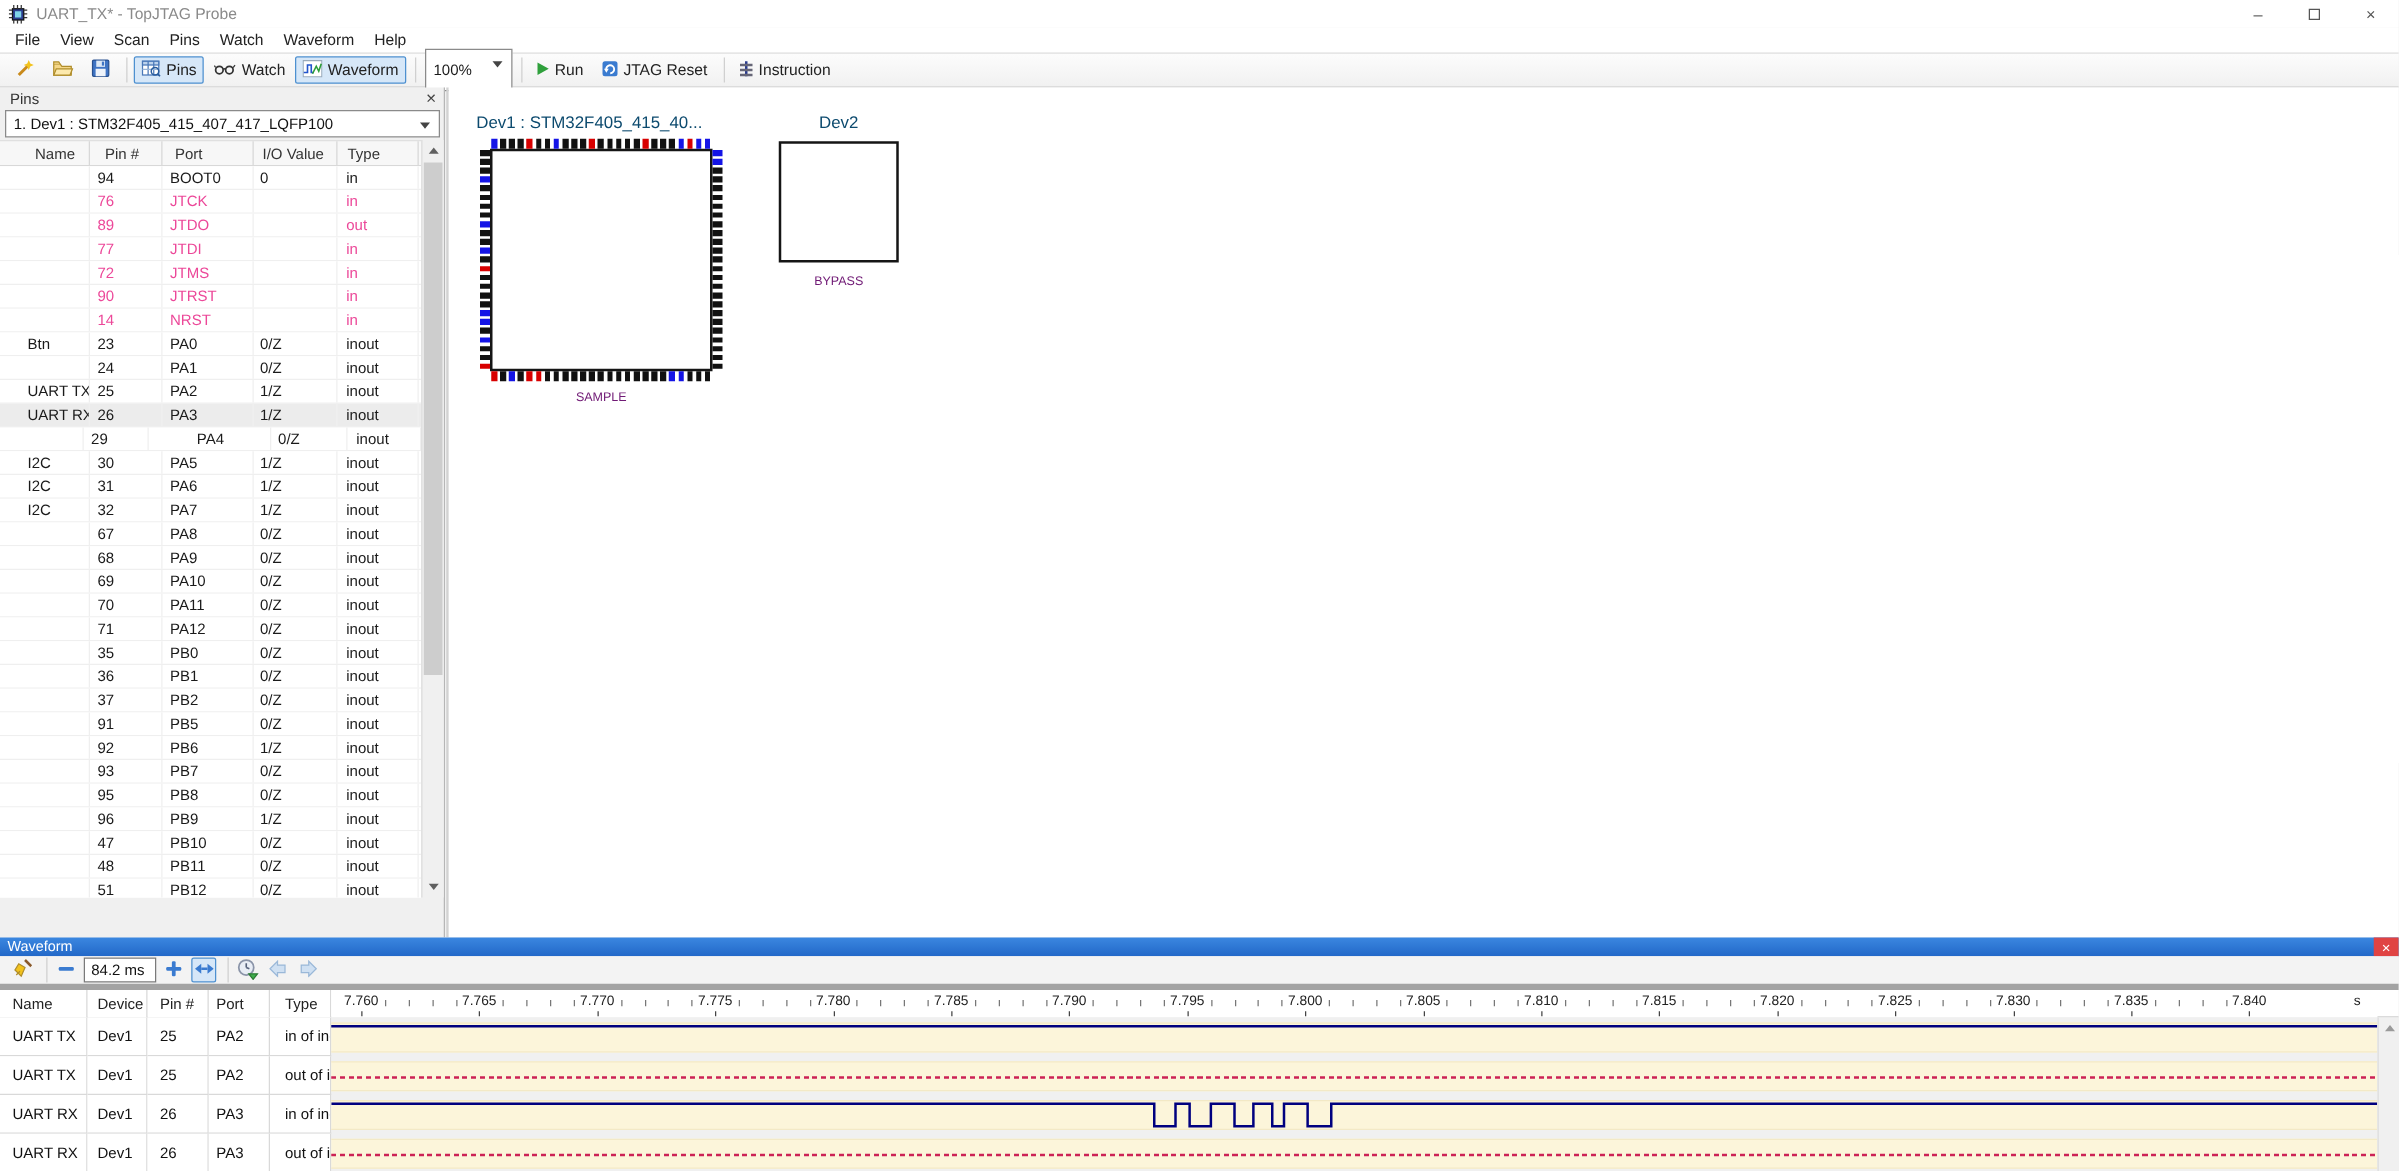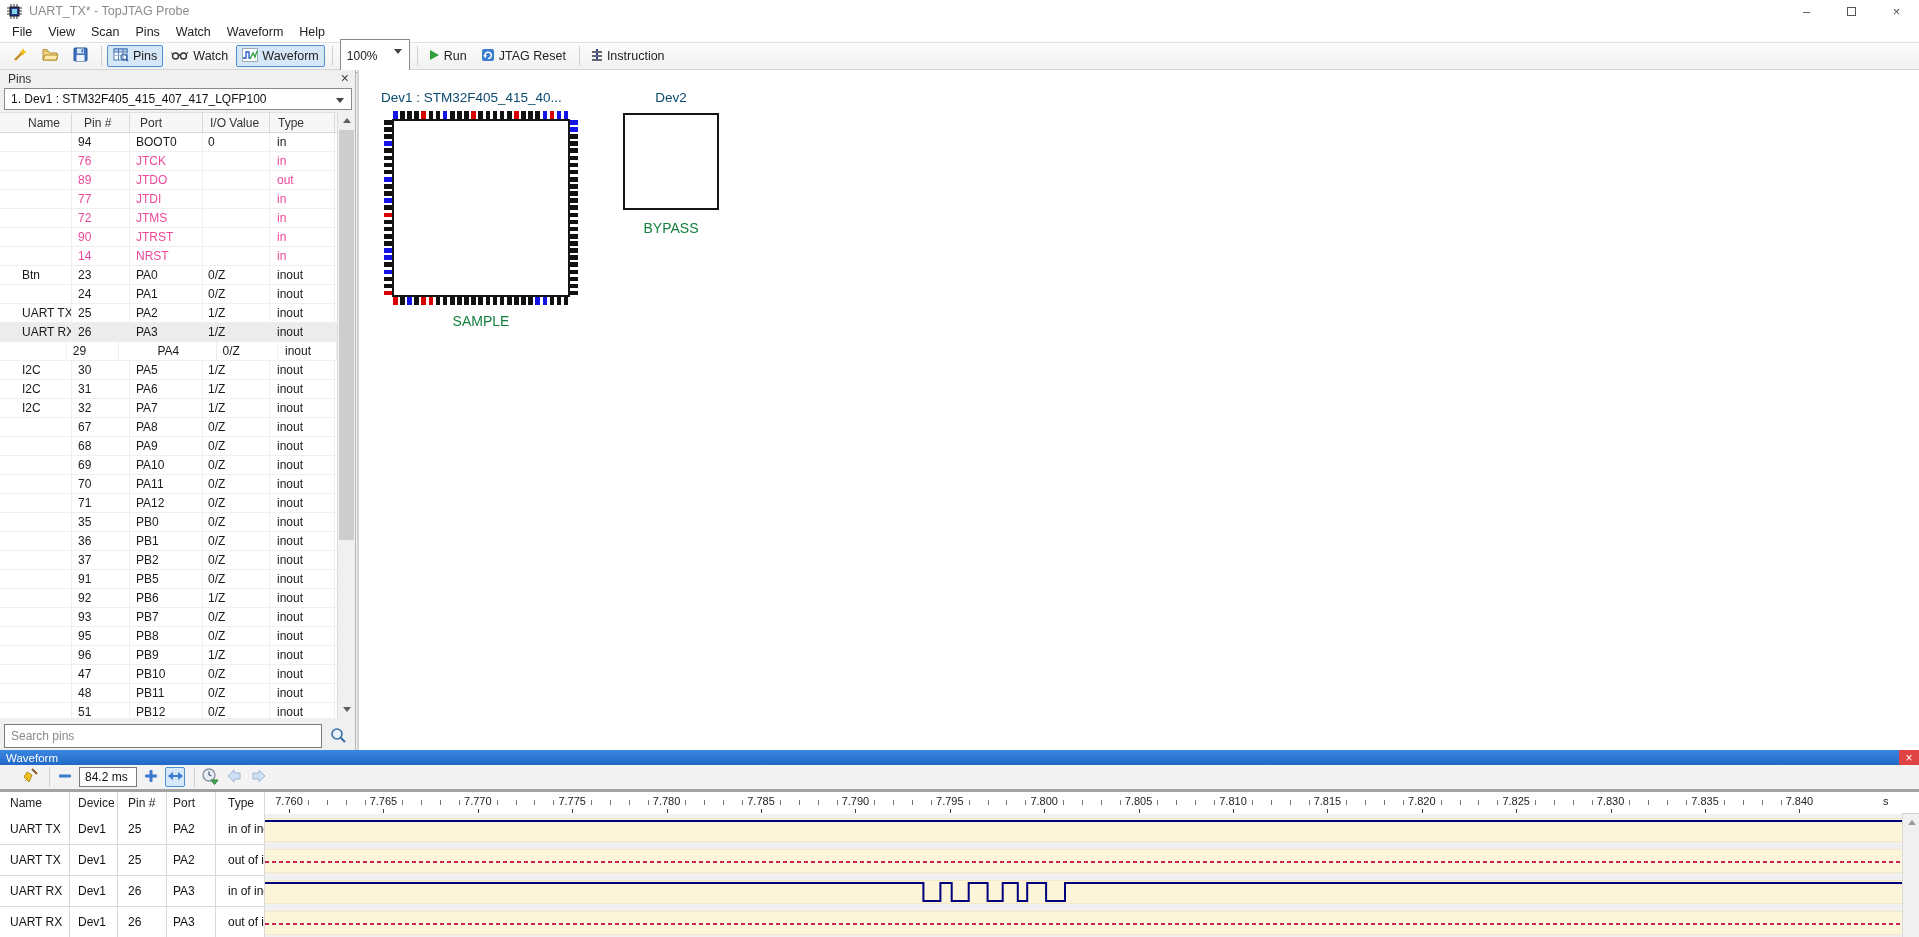--- a/index.html
+++ b/index.html
@@ -50,27 +50,27 @@
   .search-input::placeholder { color:#8a8a8a; }
   .search-btn { position:absolute; left:326px; top:3px; width:24px; height:23px; display:flex; align-items:center; justify-content:center; }
 
   .splitter-v { position:absolute; left:357px; top:0; width:2px; height:680px; background:#d2d2d2; }
   .chip-canvas { position:absolute; left:359px; top:0; width:1560px; height:680px; background:#ffffff; }
   .dev-label { position:absolute; font-size:13.5px; color:#0c4a6e; white-space:nowrap; }
   .chip1 { position:absolute; left:25px; top:41px; width:194px; height:194px; }
   .chip1-body { position:absolute; left:8px; top:8px; width:178px; height:178px; border:2px solid #151515; background:#fff; }
   .ctick { position:absolute; }
   .chip2 { position:absolute; left:264px; top:43px; width:96px; height:97px; border:2px solid #151515; background:#fff; }
-  .instr-label { position:absolute; font-size:14px; color:#15803d; }
+  .instr-label { position:absolute; font-size:10px; color:#701a75; }
 
   
   .wf-panel { position:absolute; left:0; top:750px; width:1919px; height:187px; background:#f0f0f0; }
   .wf-titlebar { position:absolute; left:0; top:0; width:1919px; height:15px; background:linear-gradient(#3b87e0,#2268c8); color:#fff; font-size:11.5px; display:flex; align-items:center; padding-left:6px; }
   .wf-close { position:absolute; right:0; top:0; width:20px; height:15px; background:#e04343; color:#fff; display:flex; align-items:center; justify-content:center; font-size:12px; }
-  .wf-toolbar { position:absolute; left:0; top:15px; width:1919px; height:27px; background:#f3f3f3; border-bottom:3px solid #a3a3a3; display:flex; align-items:center; padding-left:20px; }
+  .wf-toolbar { position:absolute; left:0; top:15px; width:1919px; height:27px; background:#f3f3f3; border-bottom:5px solid #a3a3a3; display:flex; align-items:center; padding-left:8px; }
   .wfb { height:20px; min-width:20px; display:flex; align-items:center; justify-content:center; margin-right:4px; border:1px solid transparent; }
   .wfb.toggled { background:#d6e7f8; border:1px solid #4d90d0; border-radius:2px; }
   .time-box { width:58px; height:20px; background:#fff; border:1px solid #7a7a7a; font-family:"Liberation Sans",sans-serif; font-size:12px; padding-left:5px; color:#111; margin-right:4px; }
   .wf-header { position:absolute; left:0; top:42px; width:1919px; height:22px; background:#fff; border-bottom:1px solid #cfcfcf; }
   .wf-hcell { position:absolute; top:0; height:22px; border-right:1px solid #d9d9d9; display:flex; align-items:center; color:#222; background:#fff; }
   .ruler { position:absolute; left:265px; top:0; width:1637px; height:22px; background:#fff; overflow:hidden; }
   .rlabel { position:absolute; top:3px; font-size:11px; color:#222; transform:translateX(-50%); }
   .rtick-minor { position:absolute; top:8px; width:1px; height:5px; background:#777; }
   .rtick-major { position:absolute; bottom:1px; width:1px; height:4px; background:#444; }
   .runit { position:absolute; top:3px; font-size:11px; color:#222; }
@@ -449,29 +449,20 @@
         </div>
       </div>
     <div class="pt-vscroll">
       <span class="sb-arrow" style="top:0">
           <span class="tri-up"></span>
         </span>
       <span class="sb-thumb" style="top:18px;height:410px"></span>
       <span class="sb-arrow" style="bottom:0">
           <span class="tri-down"></span>
         </span>
-    </div>
-    <div class="search-row">
-      <input class="search-input" placeholder="Search pins" style="">
-      <span class="search-btn">
-        <span><svg width="17" height="17" viewBox="0 0 17 17">
-              <circle cx="7" cy="7" r="5" fill="#eaf2fb" stroke="#3b6ea5" stroke-width="1.6"></circle>
-              <line x1="10.7" y1="10.7" x2="15" y2="15" stroke="#3b6ea5" stroke-width="2.2"></line>
-            </svg></span>
-      </span>
     </div>
   </div>
 
   <div class="splitter-v"></div>
 
   <div class="chip-canvas" id="chipCanvas">
     <div class="dev-label" style="left:22px; top:20px;">Dev1 : STM32F405_415_40...</div>
     <div class="chip1" id="chip1">
       <div class="chip1-body"></div>
     <div class="ctick" style="left: 9px; top: 0px; width: 4.6px; height: 8px; background: rgb(20, 20, 230);"></div>

